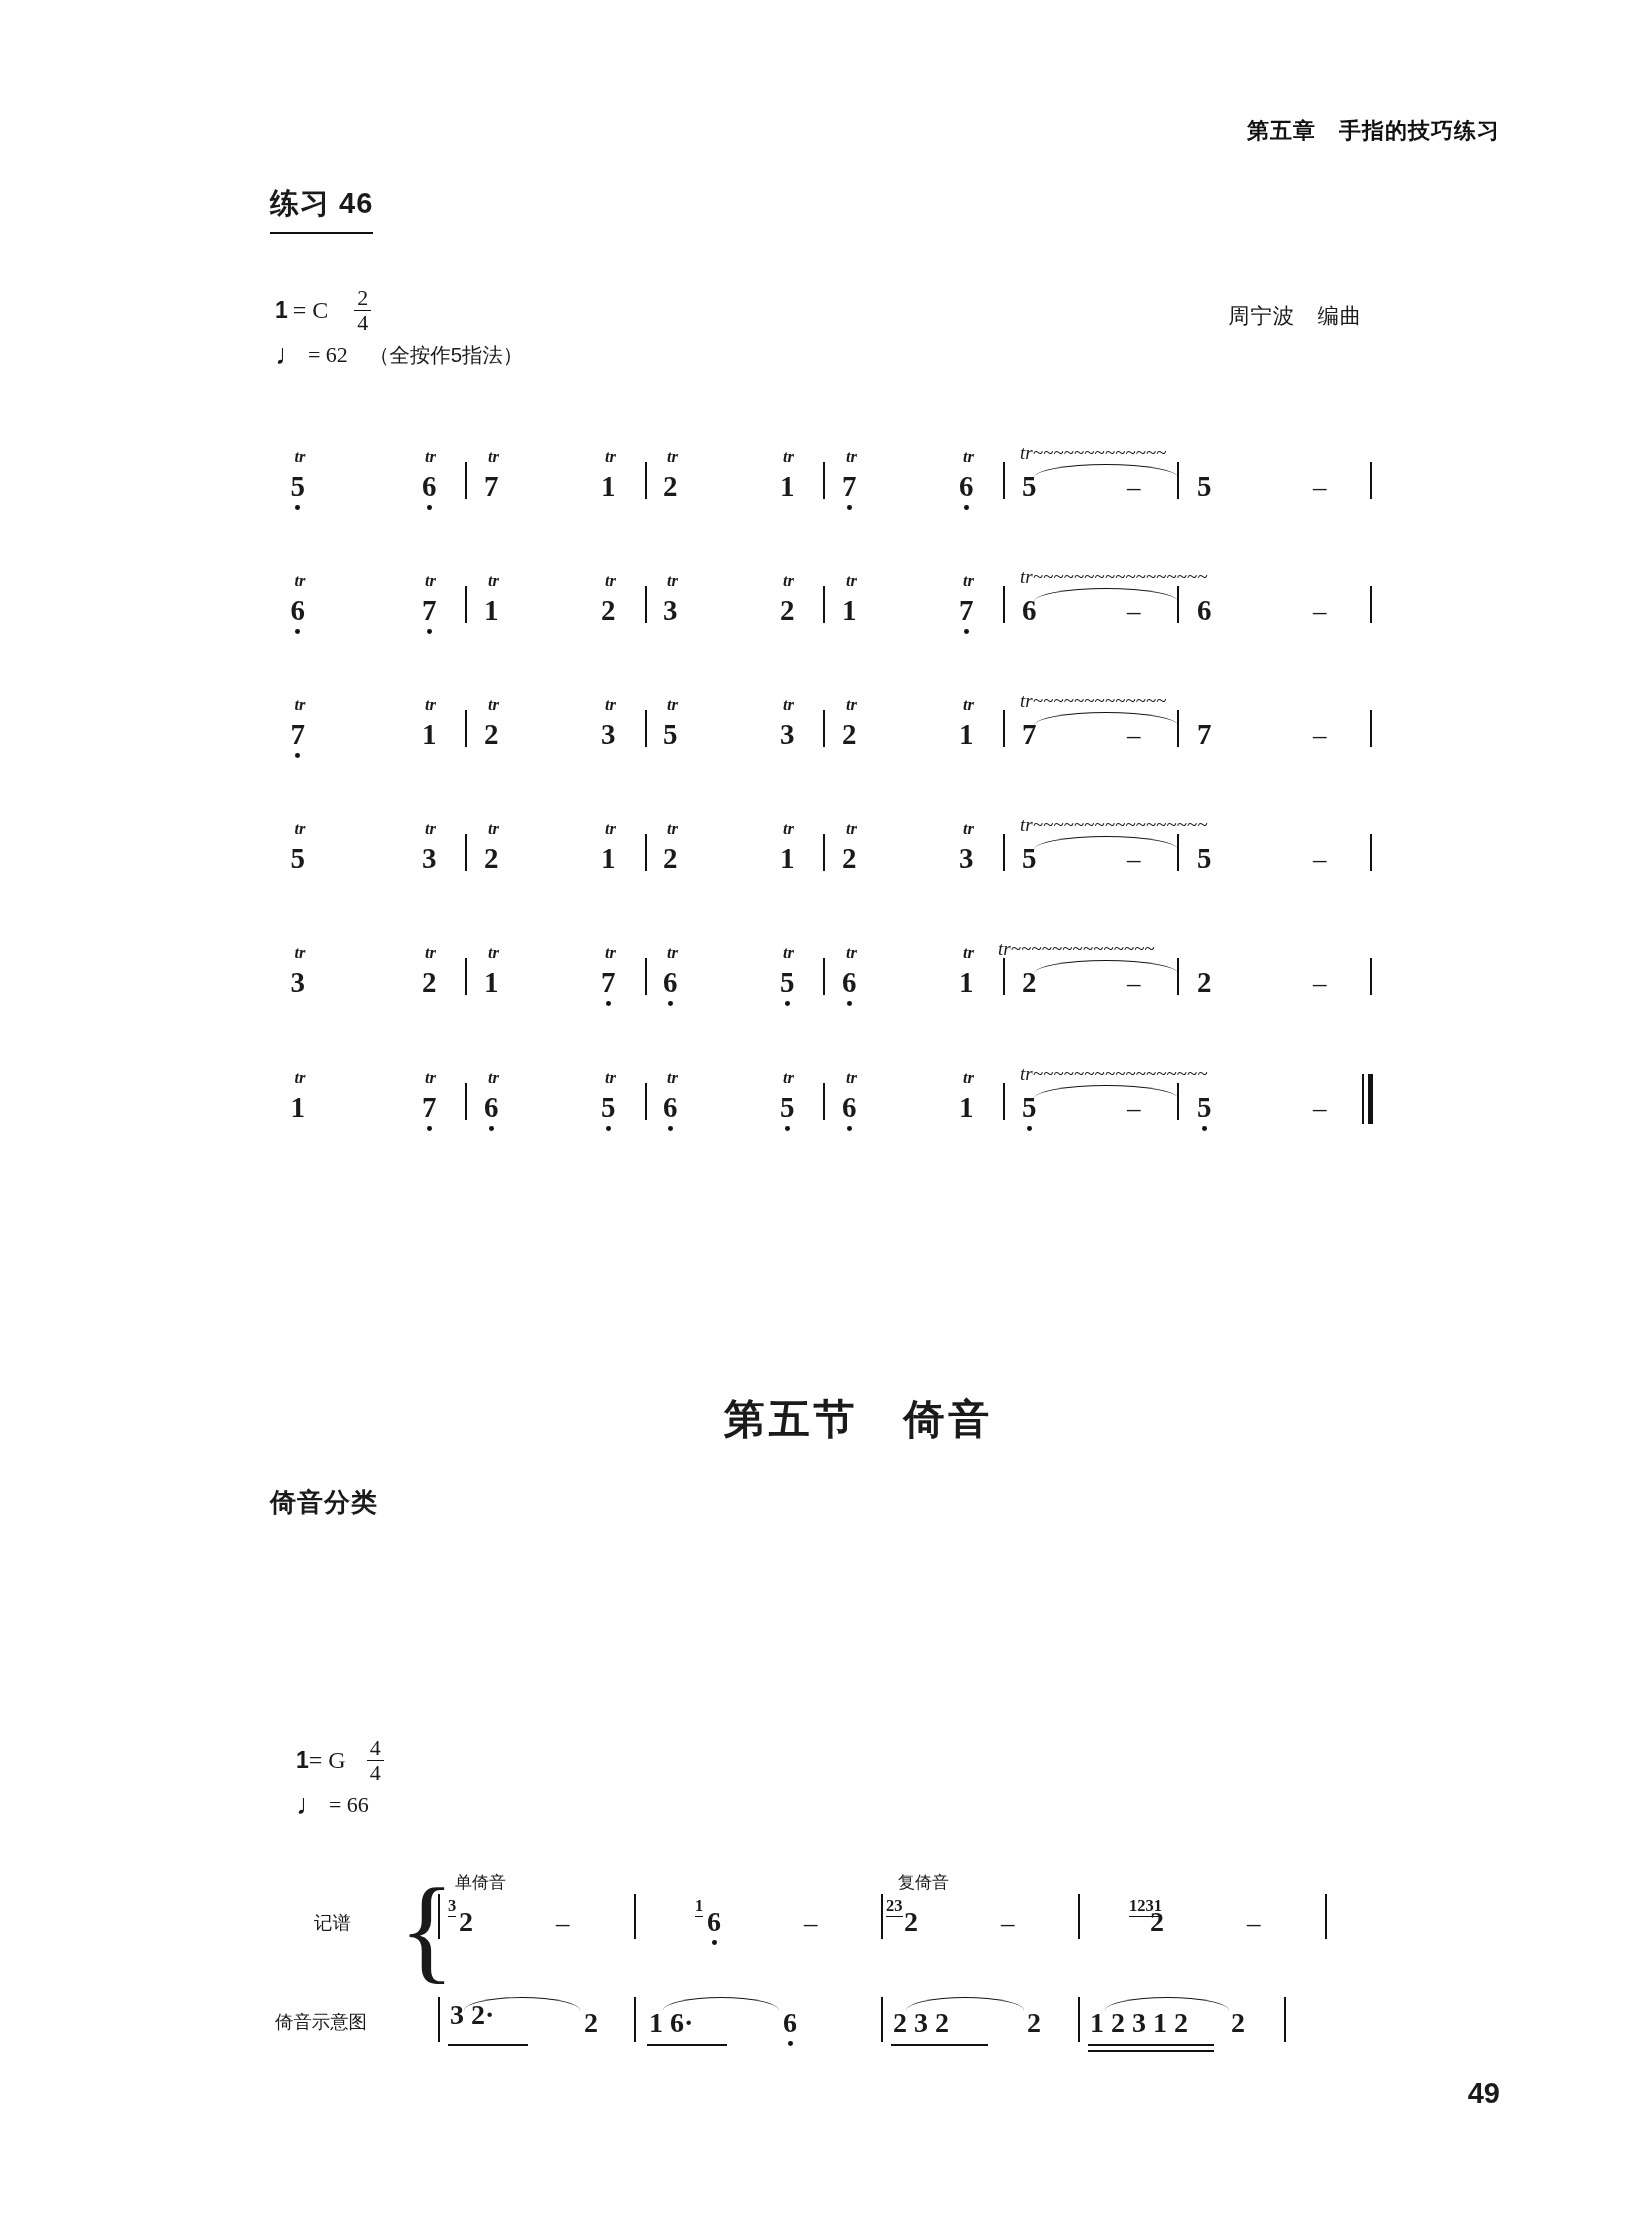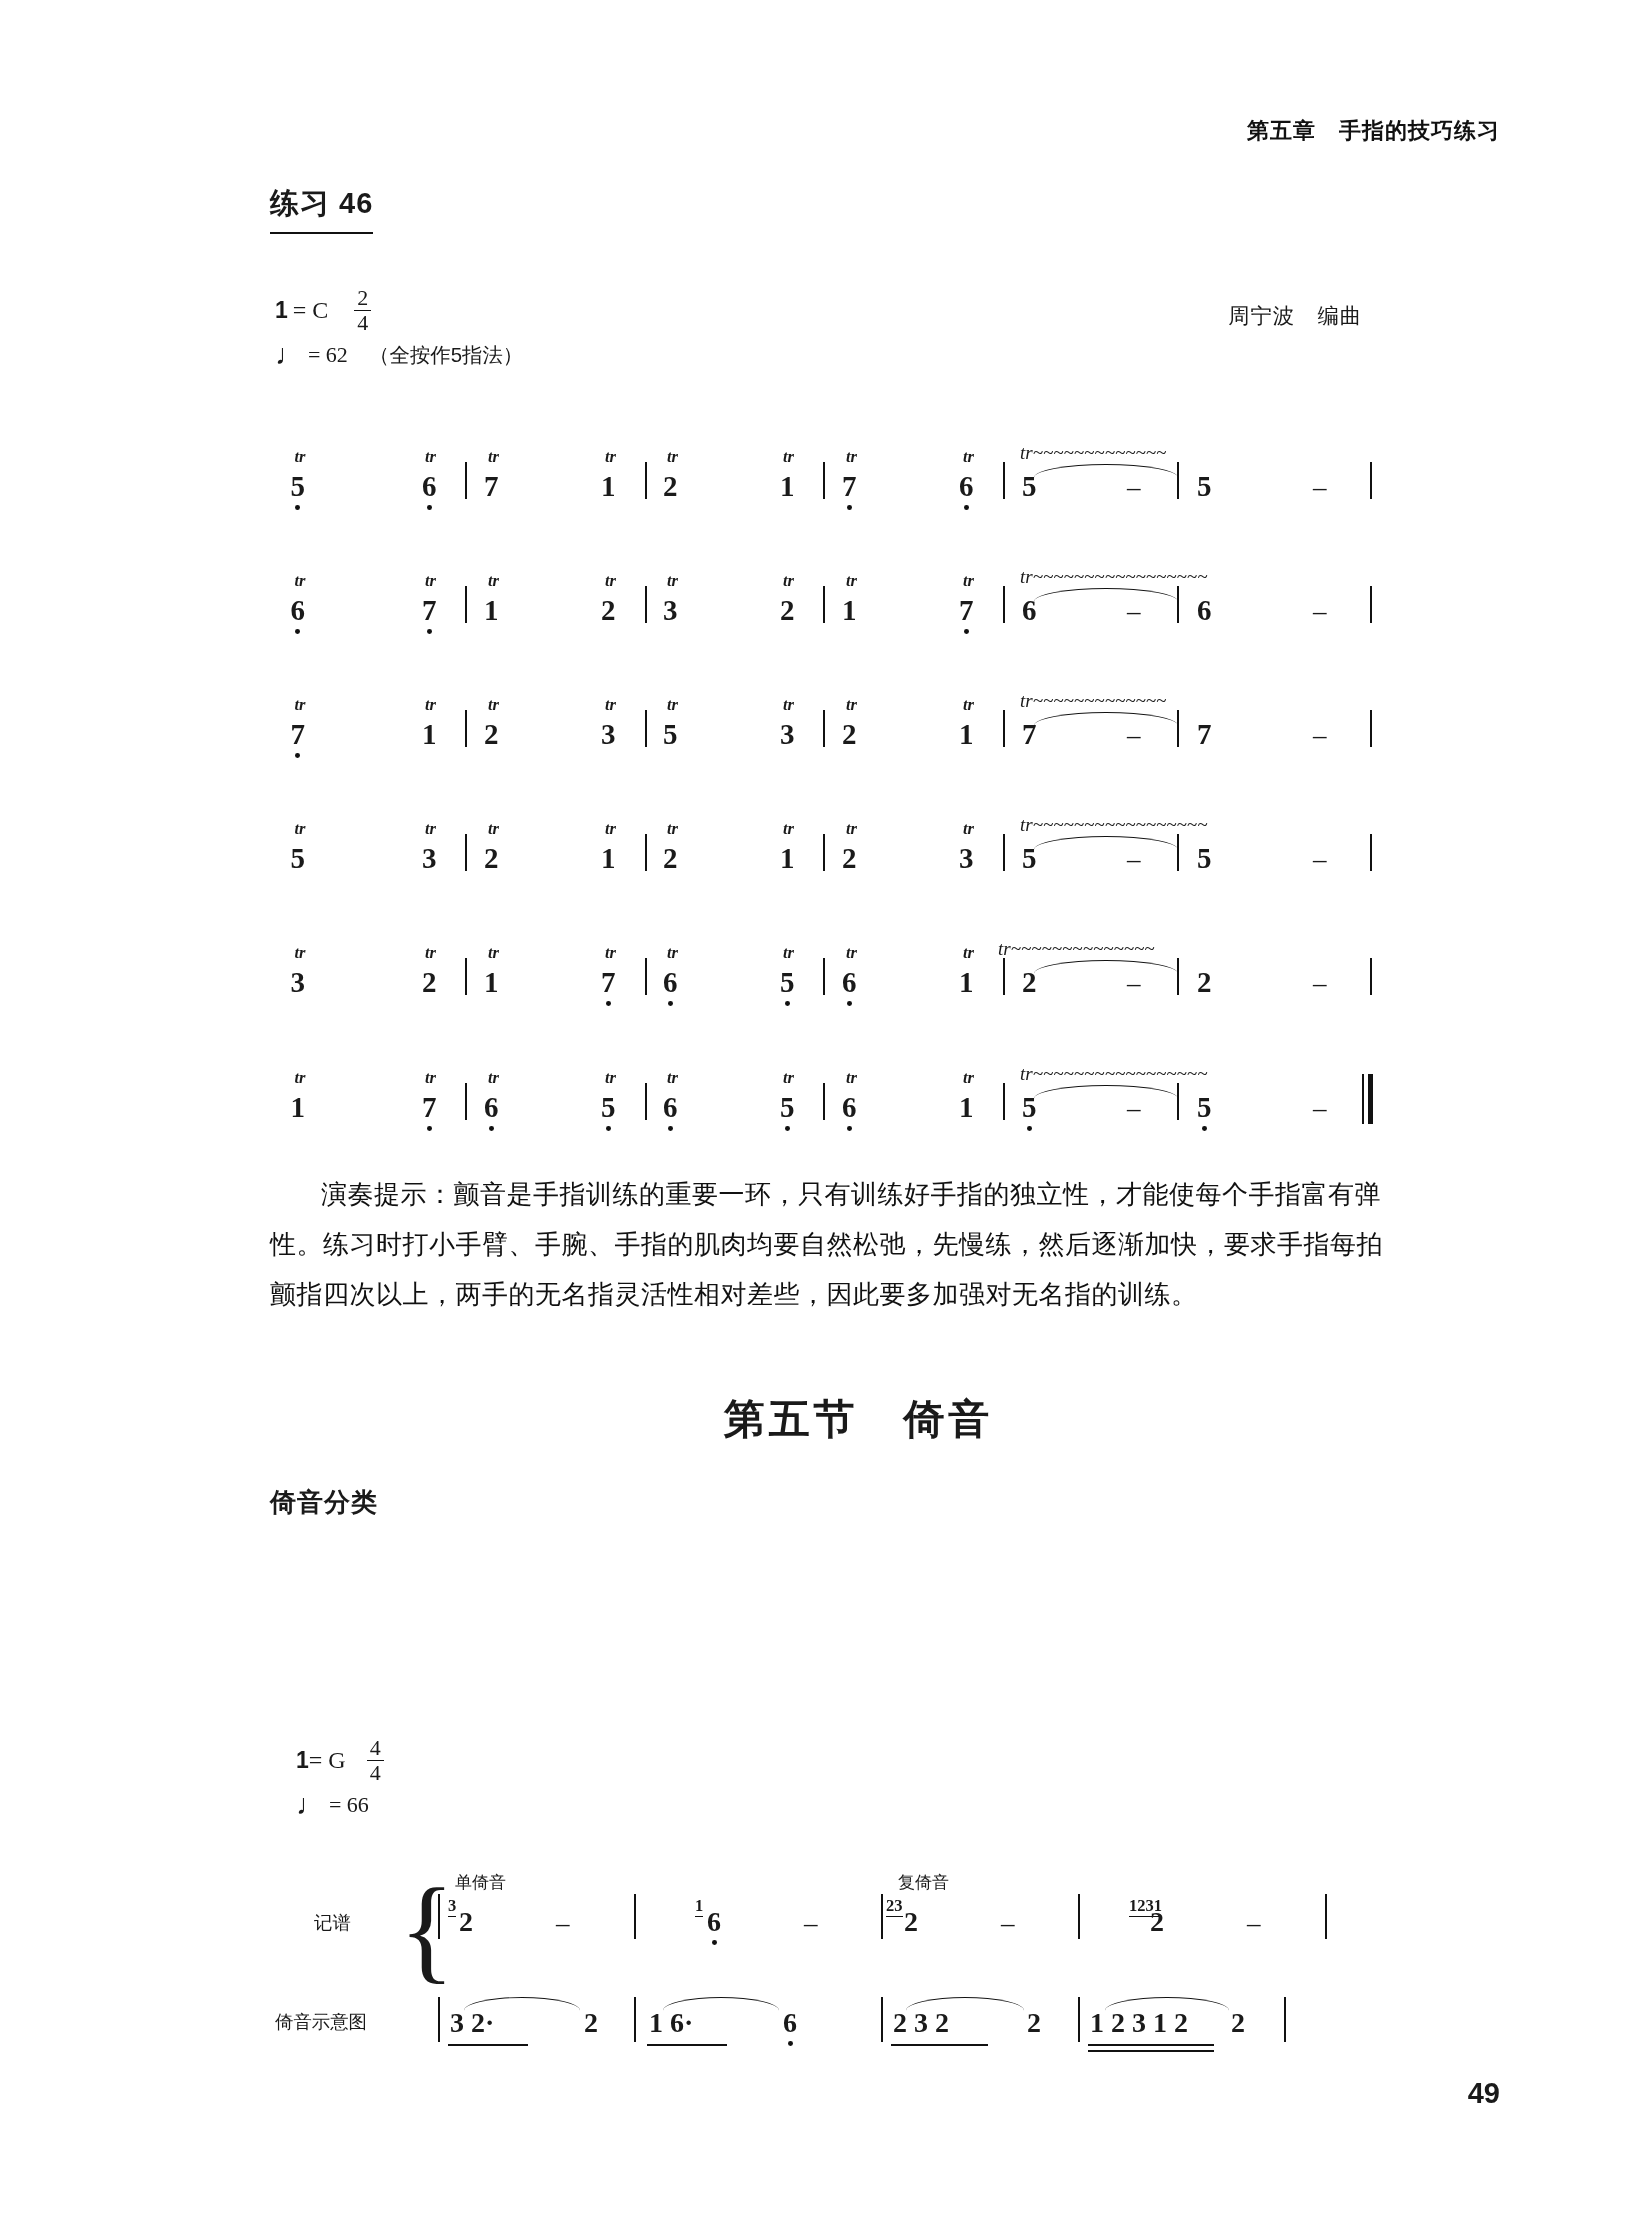--- a/index.html
+++ b/index.html
@@ -504,21 +504,20 @@
     <span class="dash" style="left:852px;top:37px">–</span>
     <span class="bar" style="left:902px"></span>
     <span class="num lowdot" style="position:absolute;left:922px;top:35px">5</span>
     <span class="dash" style="left:1038px;top:37px">–</span>
     <span class="endbar" style="left:1087px;width:13.6px">
       <i style="left:0;width:1.9px"></i>
       <i style="left:5.8px;width:4.9px"></i>
     </span>
   </div>
 
-  <div class="para indent" style="left:270px; top:1169px;">演奏提示：颤音是手指训练的重要一环，只有训练好手指的独立性，才能使每个手指富有弹性。练习时打小手臂、手腕、手指的肌肉均要自然松弛，先慢练，然后逐渐加快，要求手指每拍颤指四次以上，两手的无名指灵活性相对差些，因此要多加强对无名指的训练。</div>
 
   <div class="section-head" style="top:1392px">第五节　倚音</div>
 
   <div class="sub-head" style="top:1485px">倚音分类</div>
 
 
   <div class="keyline2">
     <span class="num1" style="font-family:'Liberation Sans',sans-serif;font-weight:bold;font-size:23px">1</span>
     <span class="eq">= G</span>
     <span class="frac">
@@ -557,21 +556,21 @@
     <span class="dash" style="left:726px; top:37px">–</span>
     <span class="bar tall" style="left:803px; top:21.3px; height:45px"></span>
 
     <span class="grace underline" style="left:854px; top:25px">1231</span>
     <span class="num2" style="left:875px; top:35px">2</span>
     <span class="dash" style="left:972px; top:37px">–</span>
     <span class="bar tall" style="left:1050px; top:21.3px; height:45px"></span>
 
     <span class="bar tall" style="left:163px; top:124px; height:45px"></span>
 
-    <span class="num2" style="left:175px; top:136px">3  2·</span>
+    <span class="num2" style="left:175px; top:128px">3  2·</span>
     <span class="underbar" style="left:173px; top:171px; width:80px"></span>
     <span class="slur" style="left:189px; top:124px; width:116px; height:13.6px"></span>
     <span class="num2" style="left:309px; top:136px">2</span>
     <span class="bar tall" style="left:359px; top:124px; height:45px"></span>
 
     <span class="num2" style="left:374px; top:136px">1  6·</span>
     <span class="underbar" style="left:372px; top:171px; width:80px"></span>
     <span class="slur" style="left:388px; top:124px; width:116px; height:13.6px"></span>
     <span class="num2 lowdot" style="left:508px; top:136px">6</span>
     <span class="bar tall" style="left:606px; top:124px; height:45px"></span>

